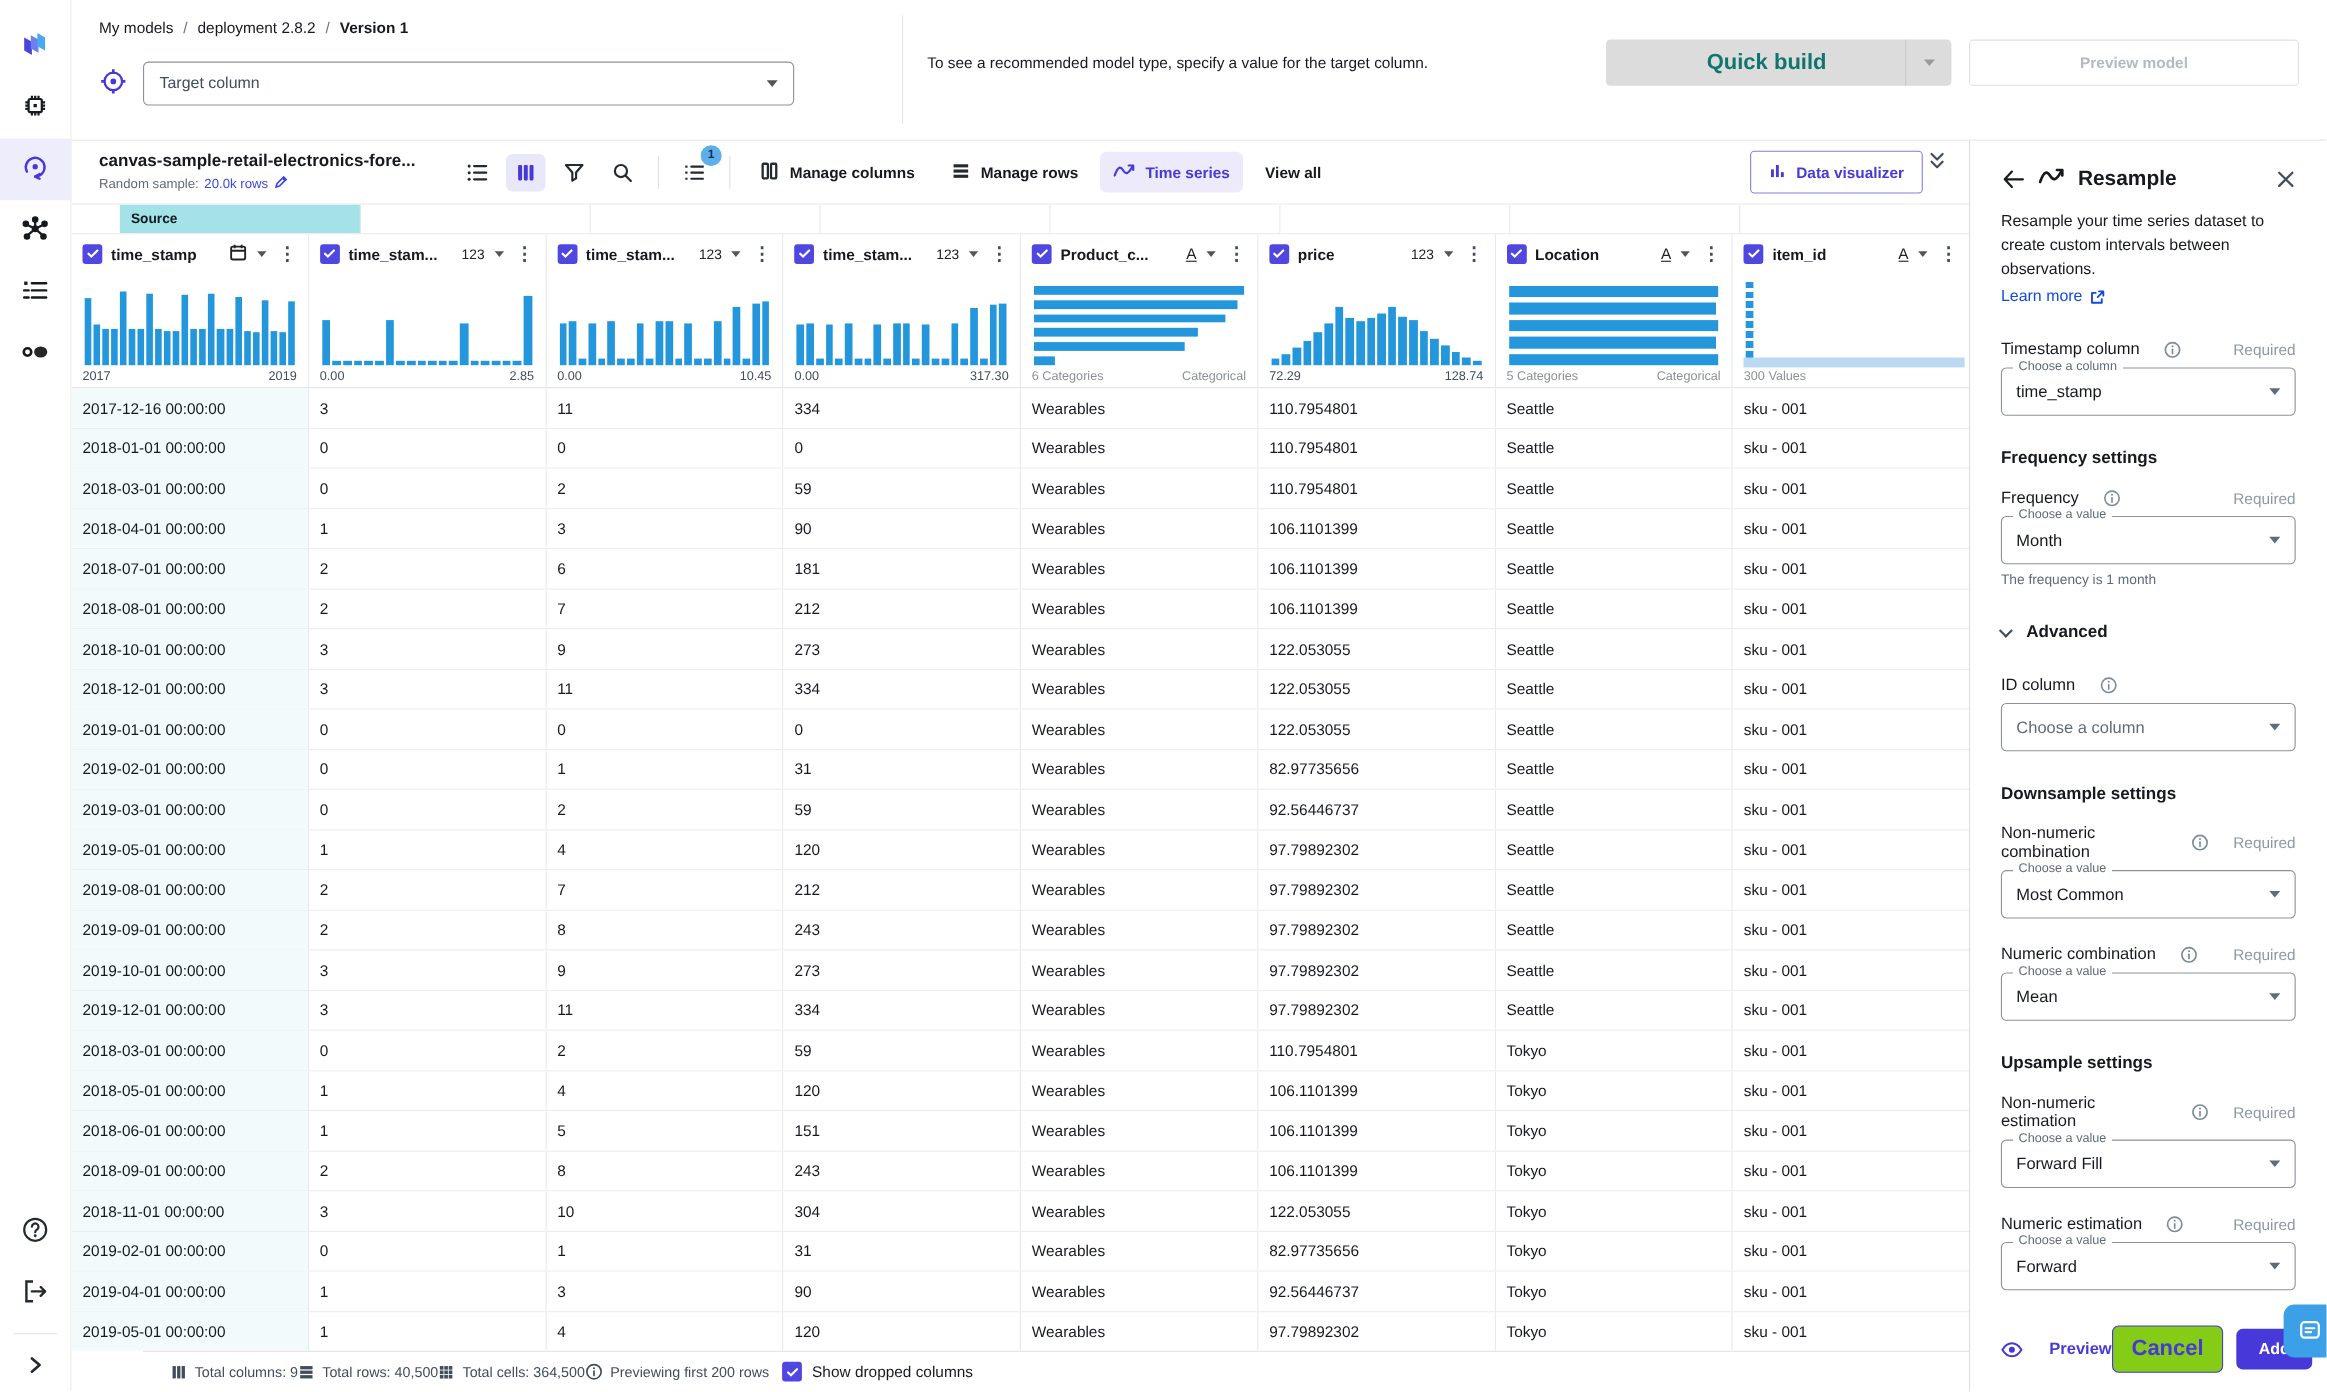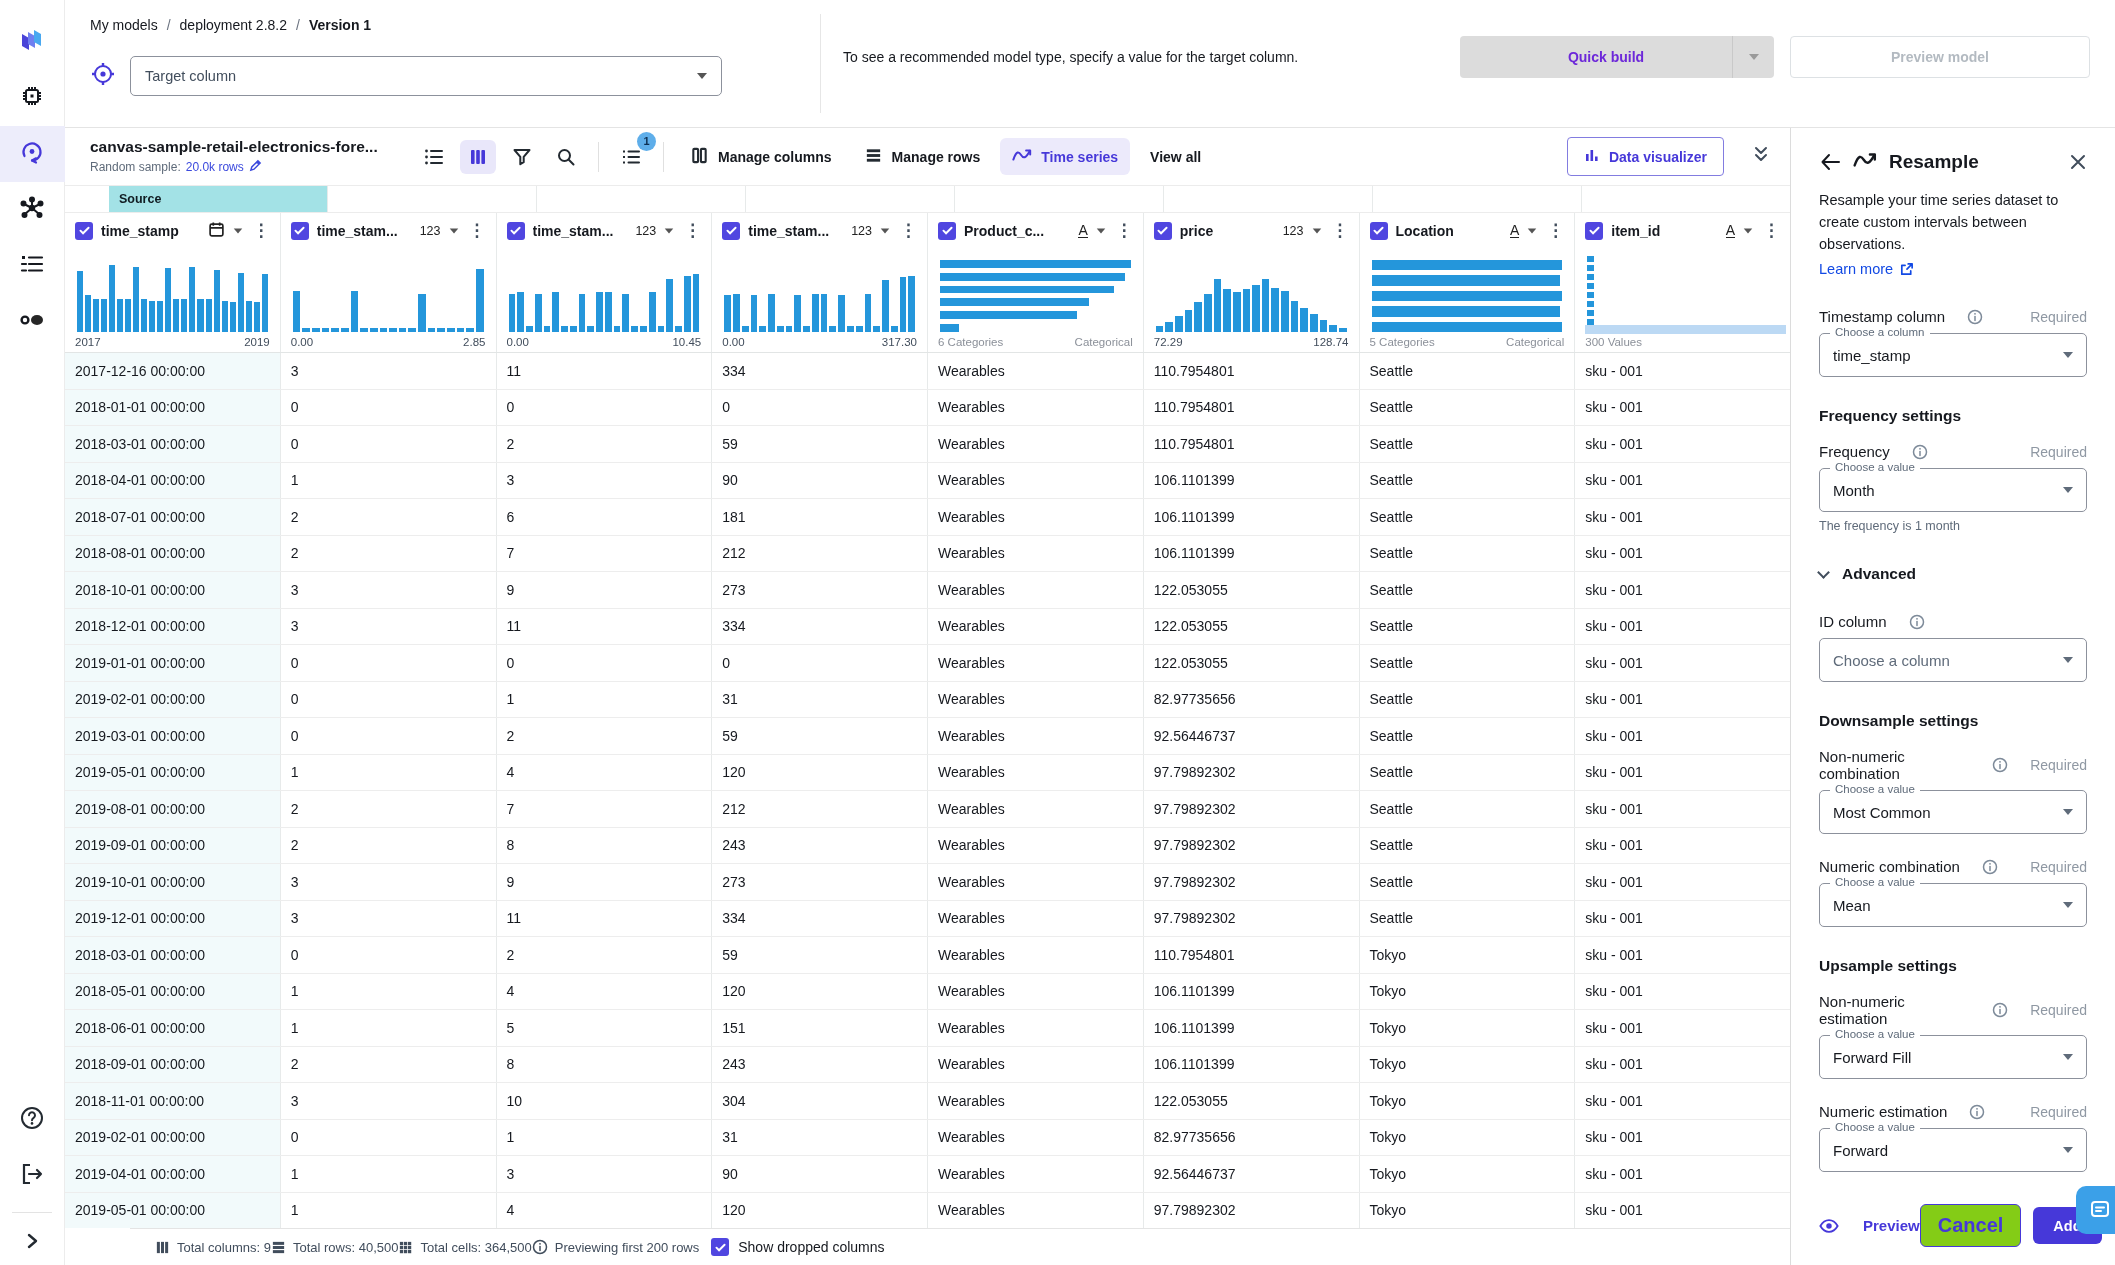--- a/index.html
+++ b/index.html
@@ -18,21 +18,21 @@
   .breadcrumb { position:absolute; left:25px; top:17px; font-size:14px; display:flex; gap:9px; align-items:center;}
   .breadcrumb .sep { color:#6b7380; }
   .breadcrumb .current { font-weight:700; }
   .target-row { position:absolute; left:25px; top:56px; display:flex; align-items:center; gap:14px; }
   .target-select { width:592px; height:40px; border:1px solid #8c919c; border-radius:5px; display:flex; align-items:center; padding:0 14px; color:#414d5c; font-size:14.5px; cursor:pointer; background:#fff;}
   .target-select .grow { flex:1; }
   .hdr-vline { position:absolute; left:755px; top:14px; bottom:14px; border-left:1px solid #e6e6e6; }
   .model-hint { position:absolute; left:778px; top:49px; font-size:14px; color:#16191f; }
   .hdr-buttons { position:absolute; right:25px; top:36px; display:flex; gap:16px; }
   .btn-quickbuild { display:flex; align-items:stretch; background:#dcdcdc; border-radius:4px; overflow:hidden; height:42px; cursor:default;}
-  .btn-quickbuild .lbl { width:272px; display:flex; align-items:center; justify-content:center; color:#6d28d9; font-weight:700; font-size:14px;padding-left:20px;}
+  .btn-quickbuild .lbl { width:272px; display:flex; align-items:center; justify-content:center; color:#0f766e; font-weight:700; font-size:20px;padding-left:20px;}
   .btn-quickbuild .caret-seg { width:42px; border-left:1px solid #c9c9c9; display:flex; align-items:center; justify-content:center; }
   .btn-previewmodel { width:300px; height:42px; background:#fff; border:1px solid #dde1e4; border-radius:4px; color:#b3bac1; font-weight:700; font-size:14px; display:flex; align-items:center; justify-content:center; cursor:default;}
 
   .tri-down { width:0; height:0; border-left:5px solid transparent; border-right:5px solid transparent; border-top:6px solid #555; display:inline-block; }
   .tri-down.gray { border-top-color:#9a9a9a; }
 
   
   .main { position:absolute; left:65px; top:128px; width:1725px; bottom:0; background:#fff; }
 
   
@@ -41,21 +41,21 @@
   .ds-title { font-weight:700; font-size:15.5px; white-space:nowrap; }
   .ds-sample { font-size:12px; color:#5f6b7a; margin-top:3px; display:flex; align-items:center; gap:5px;}
   .ds-sample a { color:#3b49dd; text-decoration:none; cursor:pointer;}
   .tb-icons { display:flex; align-items:center; gap:8px; margin-left:26px; }
   .tb-icon { width:36px; height:34px; display:flex; align-items:center; justify-content:center; border-radius:6px; cursor:pointer; position:relative; }
   .tb-icon.active { background:#e9e7fa; }
   .tb-sep { width:1px; height:30px; background:#e0e0e0; margin:0 6px; }
   .badge { position:absolute; top:-8px; right:-7px; min-width:19px; height:19px; border-radius:50%; background:#5eaeea; color:#0d2f52; font-size:11px; font-weight:700; display:flex; align-items:center; justify-content:center; }
   .tb-textbtn { display:flex; align-items:center; gap:9px; font-weight:700; font-size:14px; padding:8px 12px; border-radius:6px; cursor:pointer; white-space:nowrap;}
   .tb-textbtn.chip-active { background:#eceafb; color:#4638d9; }
-  .toolbar-right { margin-left:auto; display:flex; align-items:center; gap:28px;}
+  .toolbar-right { margin-left:auto; display:flex; align-items:flex-start; gap:4px;}
   .btn-dataviz { display:flex; align-items:center; gap:9px; border:1px solid #827ce0; color:#4638d9; font-weight:700; font-size:14px; border-radius:4px; padding:9px 16px; background:#fff; cursor:pointer;}
 
   
   .dtable { position:absolute; left:0; top:57px; right:0; bottom:37px; display:flex; flex-direction:column; overflow:hidden; border-top:1px solid #ececec;}
   .t-strip, .t-head, .t-hist, .trow { display:flex; }
   .tcol, .tcell { flex:1 1 0; min-width:0; border-right:1px solid #e7eaea; }
   .t-strip .tcol:last-child, .t-head .tcol:last-child, .t-hist .tcol:last-child, .trow .tcell:last-child { border-right:none; }
   .t-strip { height:26px;margin-left:44px; }
   .t-strip .tcol.src { background:#a3e2e6; display:flex; align-items:center; padding-left:10px; font-weight:700; font-size:12.5px; color:#101c22;}
   .t-head { height:36px; border-top:1px solid #ececec; }

